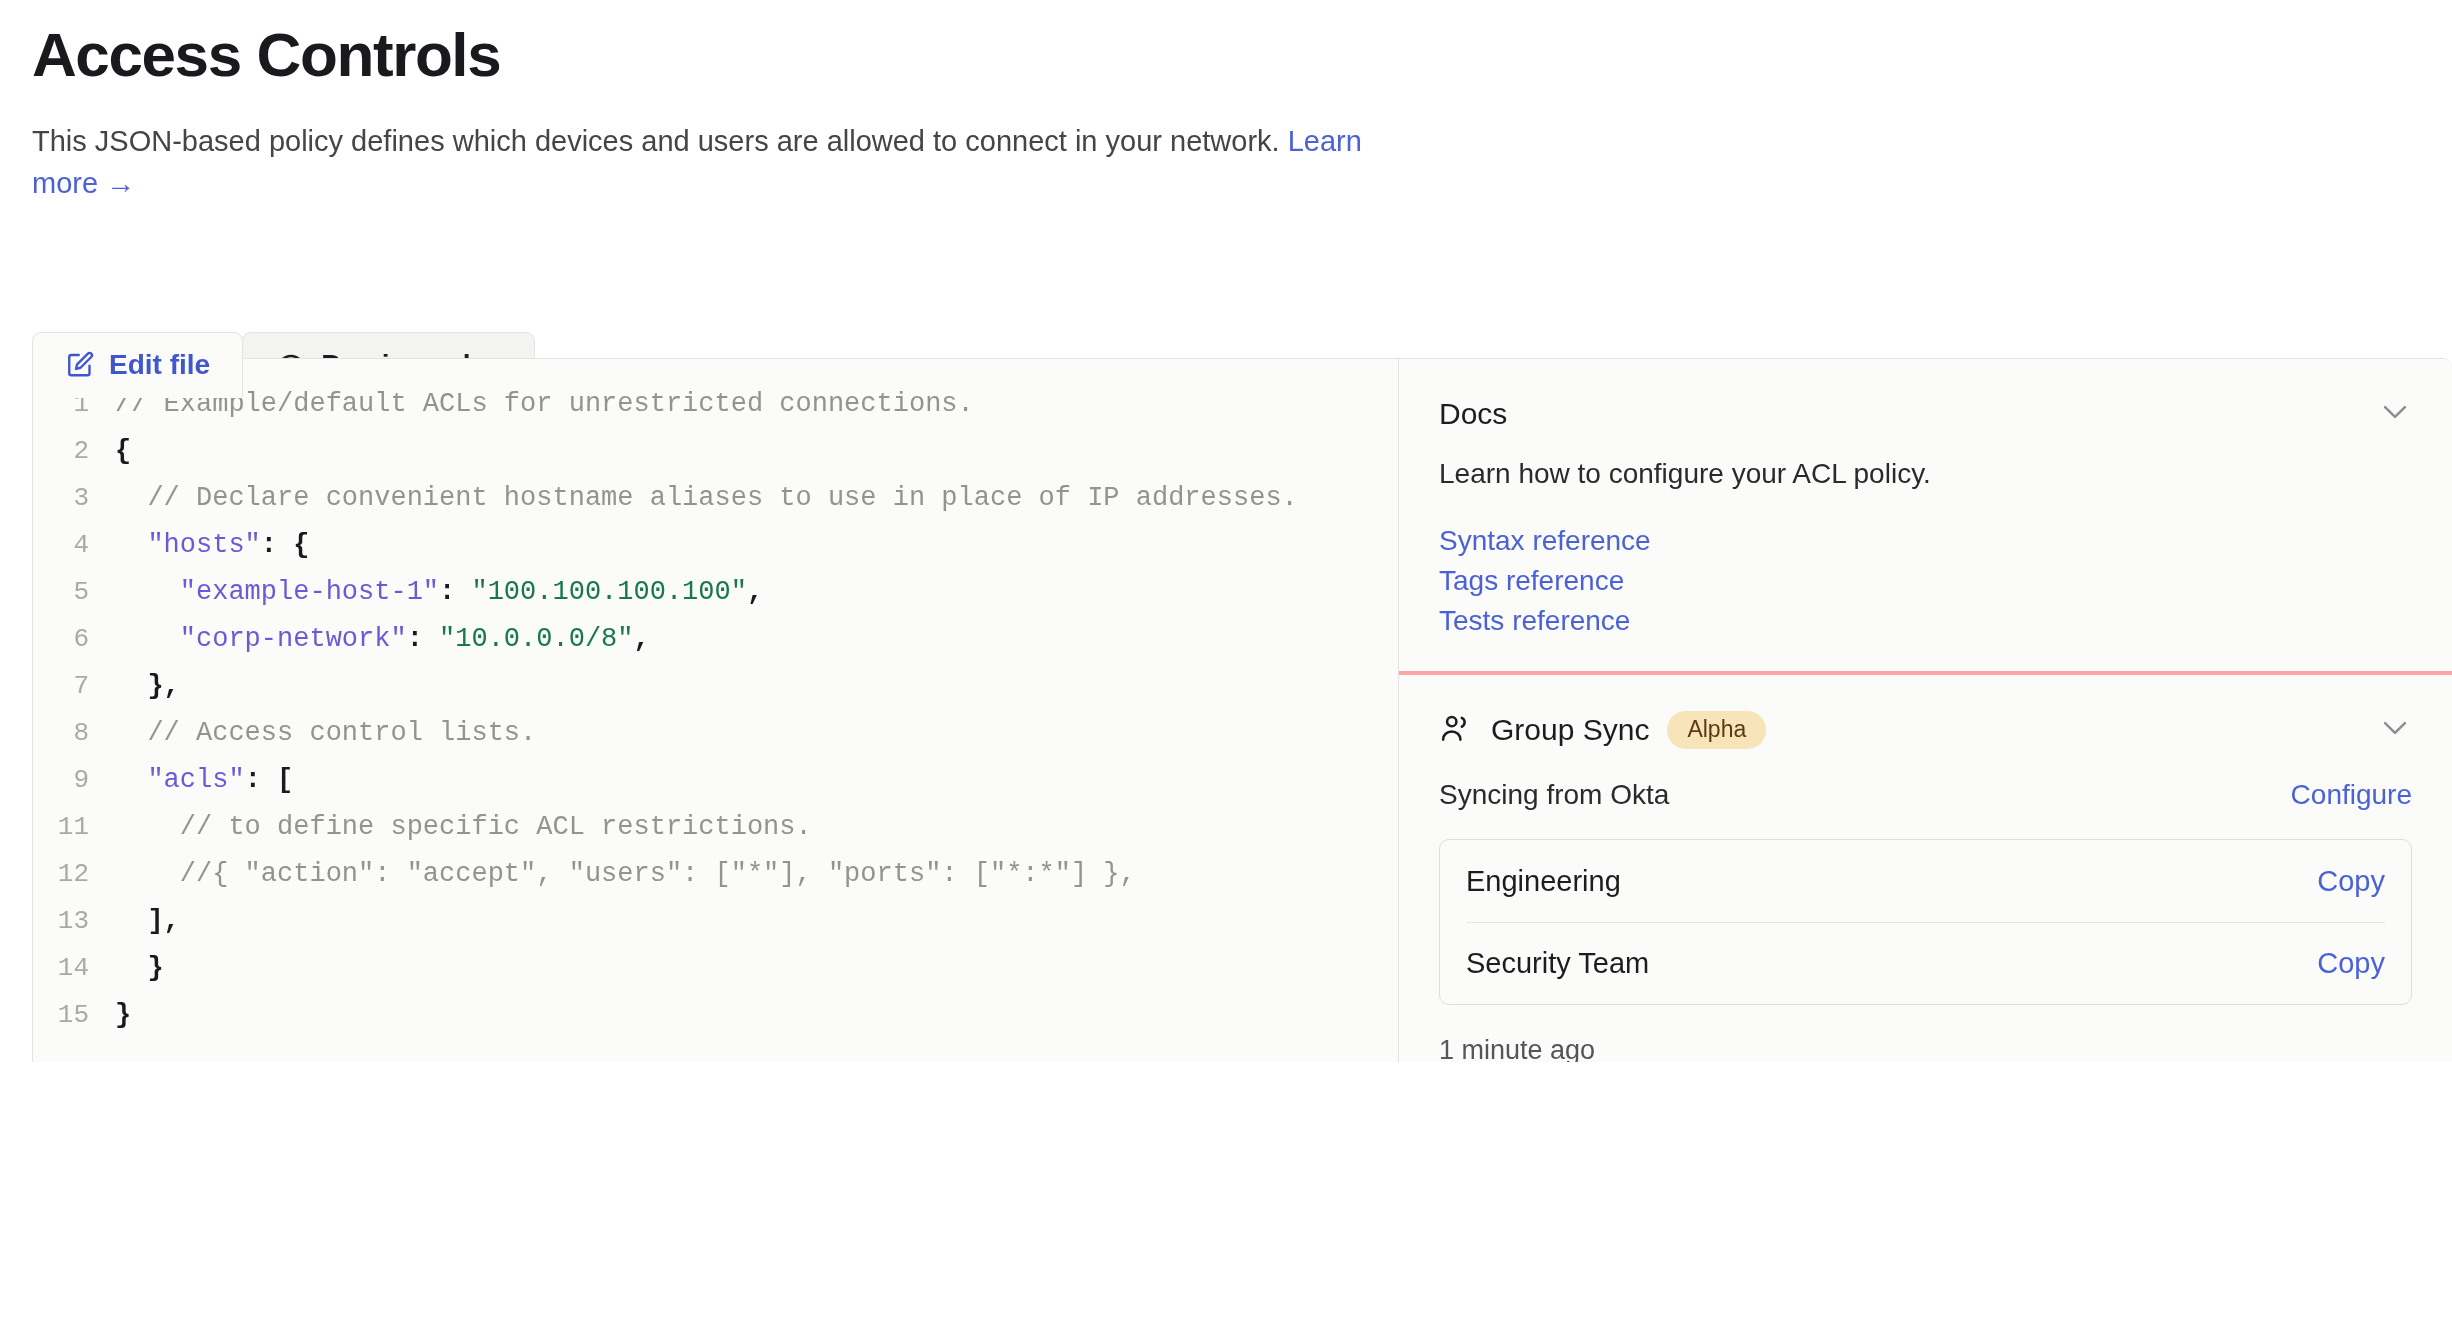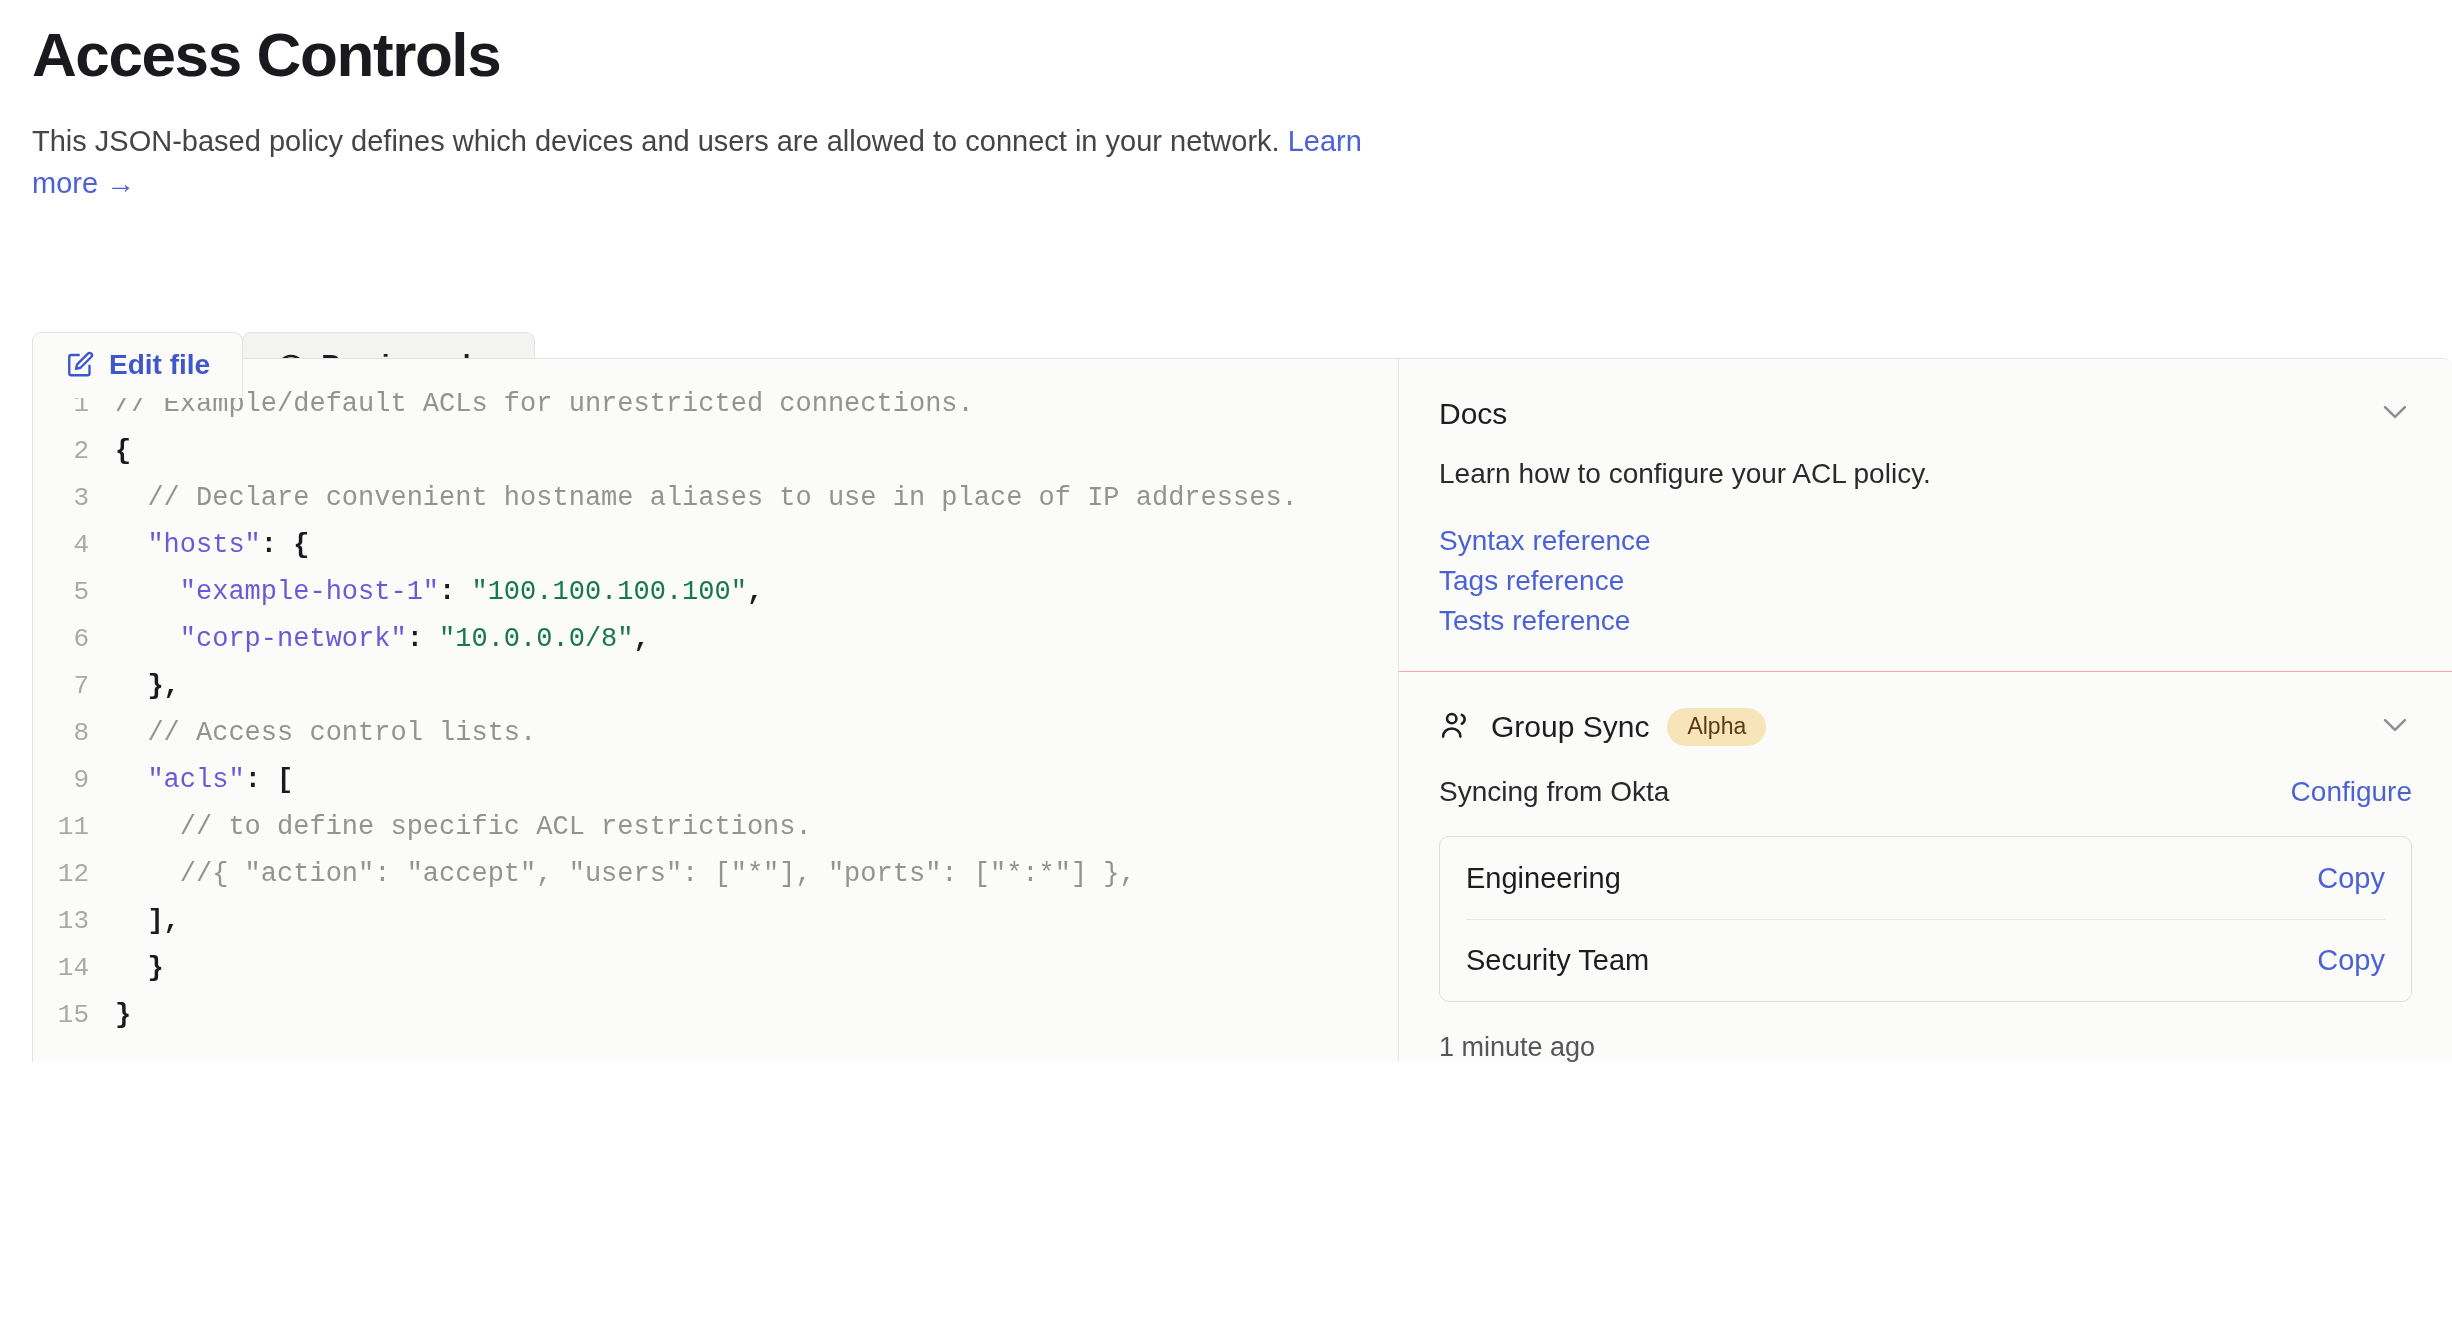--- a/index.html
+++ b/index.html
@@ -144,21 +144,21 @@
   
   .side-panel {
     flex: 1 1 auto;
     border-left: 1px solid #e3e3e1;
     display: flex;
     flex-direction: column;
     background: #fbfbf9;
   }
 
   .panel-section { padding: 36px 40px 34px 40px; }
-  .panel-section.docs { border-bottom: 1px solid #fca5a5; }
+  .panel-section.docs { border-bottom: 4px solid #fca5a5; }
 
   .panel-head {
     display: flex;
     align-items: center;
     justify-content: space-between;
   }
 
   .panel-head-left {
     display: flex;
     align-items: center;

